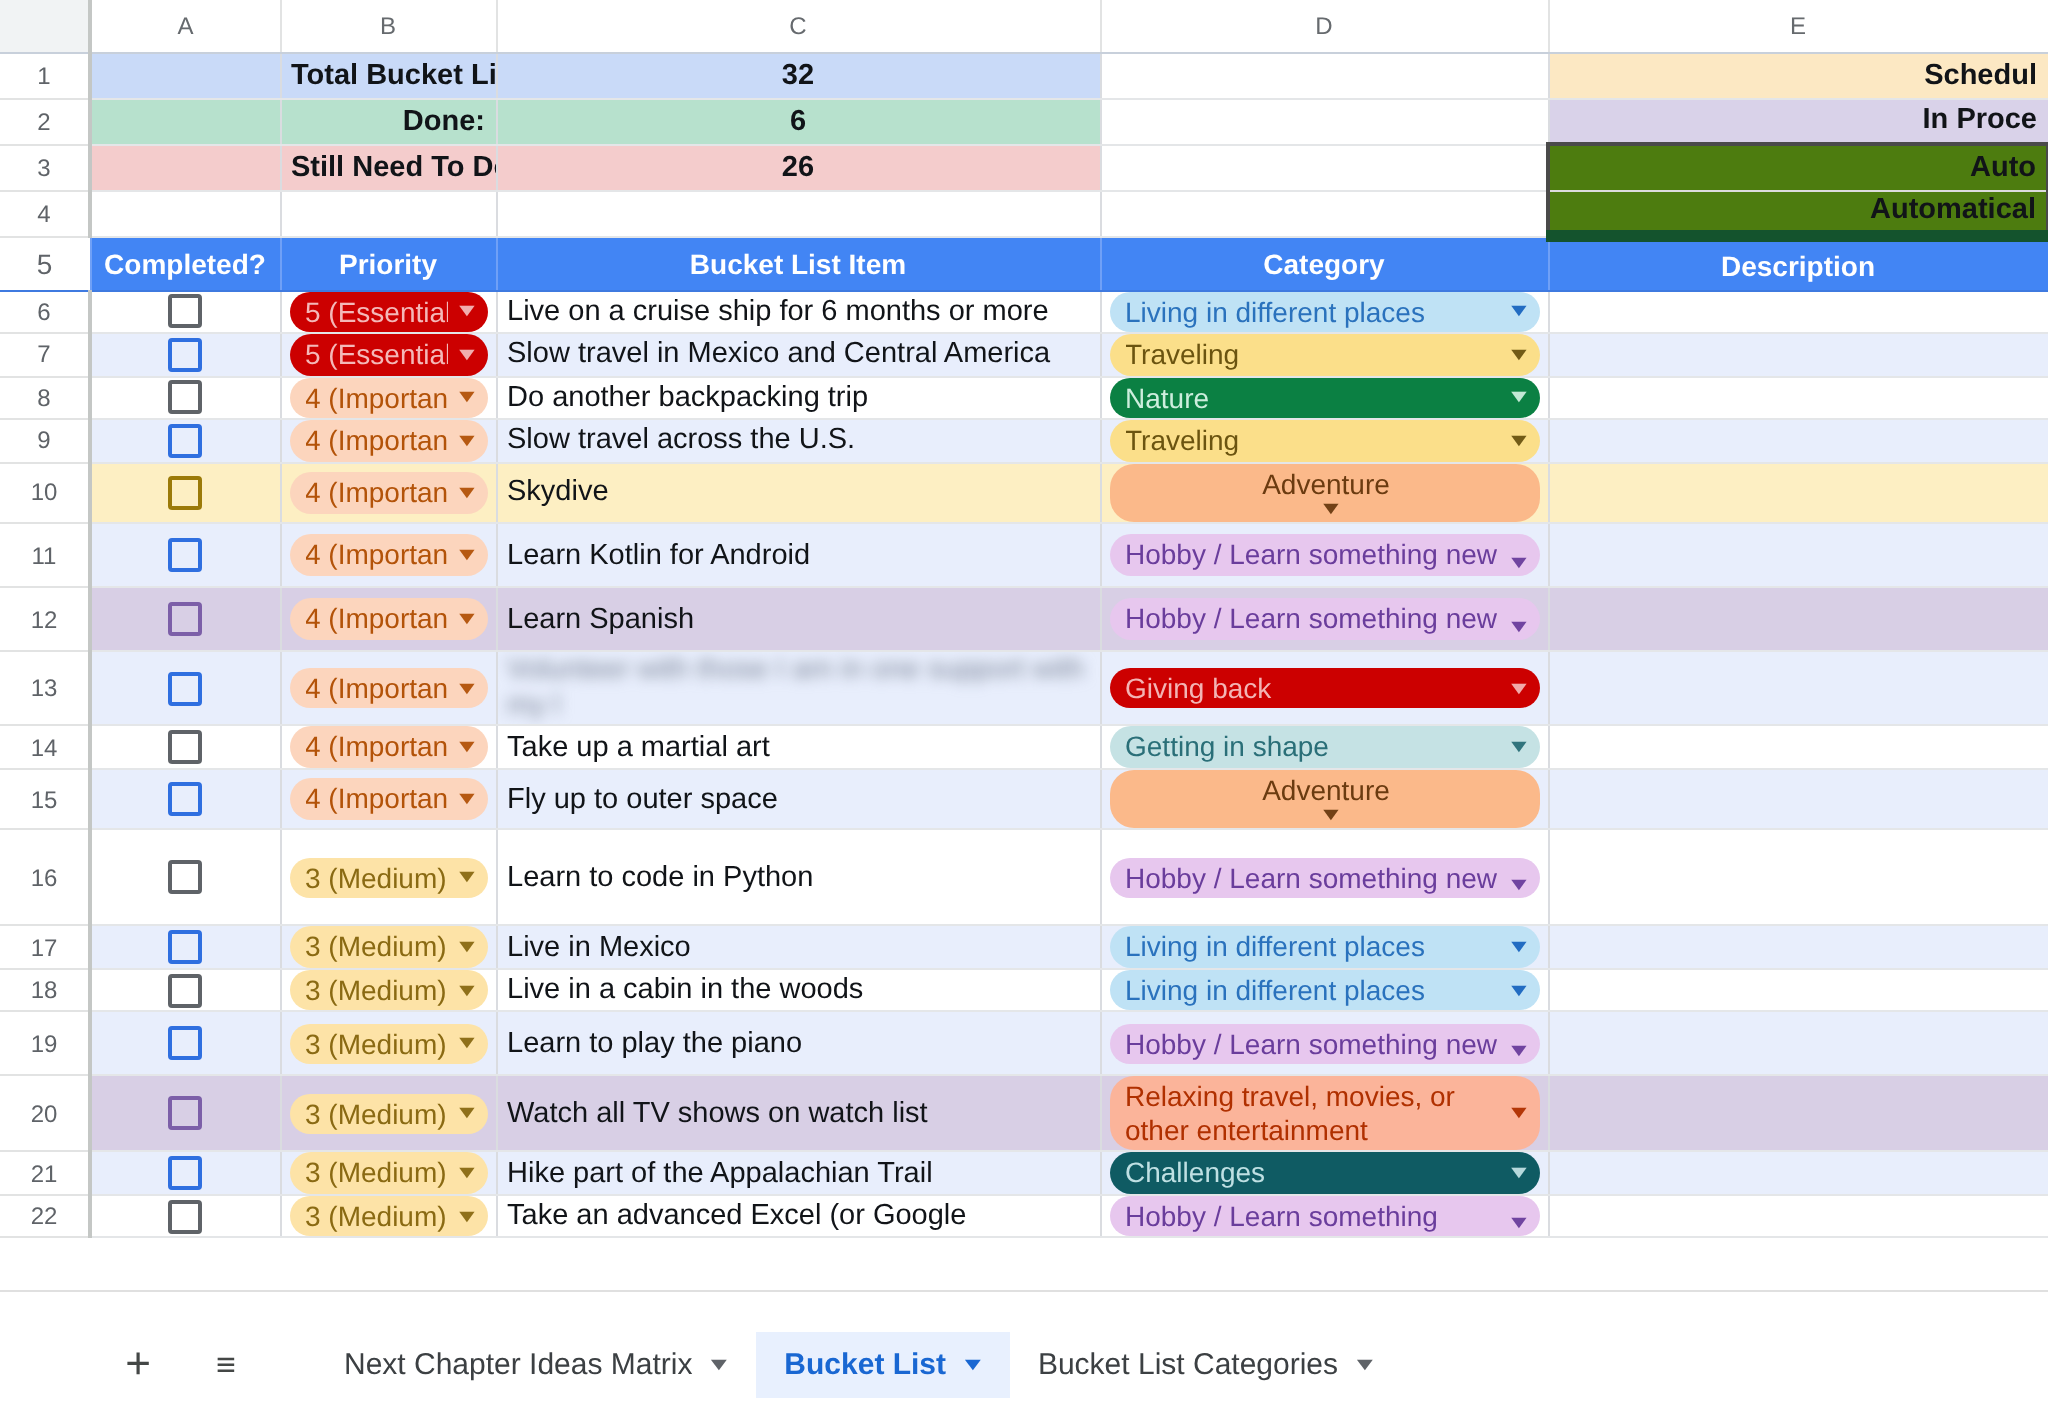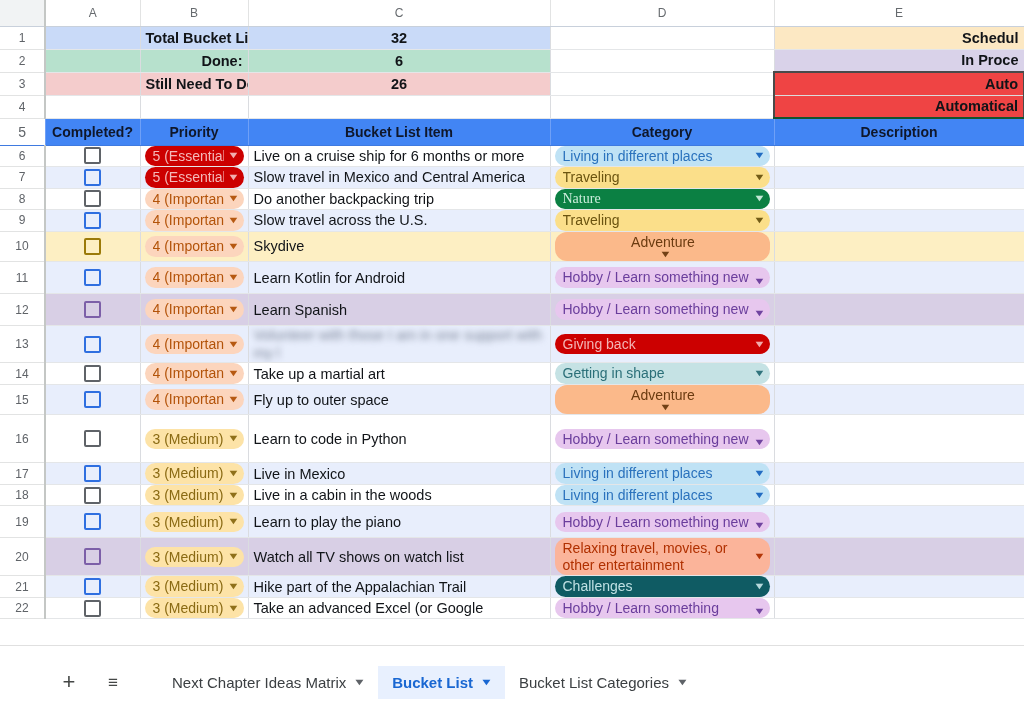--- a/index.html
+++ b/index.html
@@ -72,28 +72,28 @@
   .bg-red    { background: #f4cccc; }
   .bg-white  { background: #ffffff; }
 
   
   .legend {
     text-align: right; font-weight: bold; font-size: 14.5px;
     padding-right: 5px; white-space: nowrap; overflow: hidden;
   }
   .lg-sched { background: #fce8c3; }
   .lg-proc  { background: #d9d2e9; }
-  .lg-auto  { background: #ef4444; }
+  .lg-auto  { background: #4d7c0f; }
   td.box-top  { border-top: 2px solid #4a4a4a; border-left: 2px solid #4a4a4a; border-right: 2px solid #4a4a4a; border-bottom: 1px solid #dcdcdc; }
-  td.box-bot  { border-bottom: 2px solid #14532d; border-left: 2px solid #4a4a4a; border-right: 2px solid #4a4a4a; }
+  td.box-bot  { border-bottom: 6px solid #14532d; border-left: 2px solid #4a4a4a; border-right: 2px solid #4a4a4a; }
 
   
   tr.hdr td {
     background: #4285f4;
-    color: #0f172a;
+    color: #ffffff;
     font-weight: bold;
     font-size: 14px;
     text-align: center;
     border-right: 1px solid #6fa0f7;
     border-bottom: 1px solid #3f7ae0;
     height: 27px;
   }
   tr.hdr td.rownum { background:#ffffff; color:#5f6368; font-weight:400; }
 
   
@@ -140,21 +140,21 @@
   .pri-3 .caret { color: #8a6a13; }
 
   td.cell.prio { padding: 0 4px; }
   td.cell.cat  { padding: 0 4px; }
 
   
   .cat-living   { background: #bfe2f5; color: #2a72bd; }
   .cat-living .caret { color: #1a66c0; }
   .cat-travel   { background: #fbdf8a; color: #6b5410; }
   .cat-travel .caret { color: #6b5410; }
-  .cat-nature   { background: #0b8043; color: #cdeedd; font-family: Liberation Serif, serif; }
+  .cat-nature   { background: #0b8043; color: #cdeedd; }
   .cat-nature .caret { color: #cdeedd; }
   .cat-adv      { background: #fbb98a; color: #6b3b10; flex-direction: column; }
   .cat-adv .caret { color: #6b3b10; }
   .cat-hobby    { background: #e7c7ee; color: #6a3d9c; align-items: flex-end; }
   .cat-hobby .caret { color: #6a3d9c; }
   .cat-giving   { background: #cc0000; color: #f3b4b4; }
   .cat-giving .caret { color: #f3b4b4; }
   .cat-shape    { background: #c5e2e4; color: #2a6f78; }
   .cat-shape .caret { color: #2a6f78; }
   .cat-relax    { background: #fbb49a; color: #b03000; }

